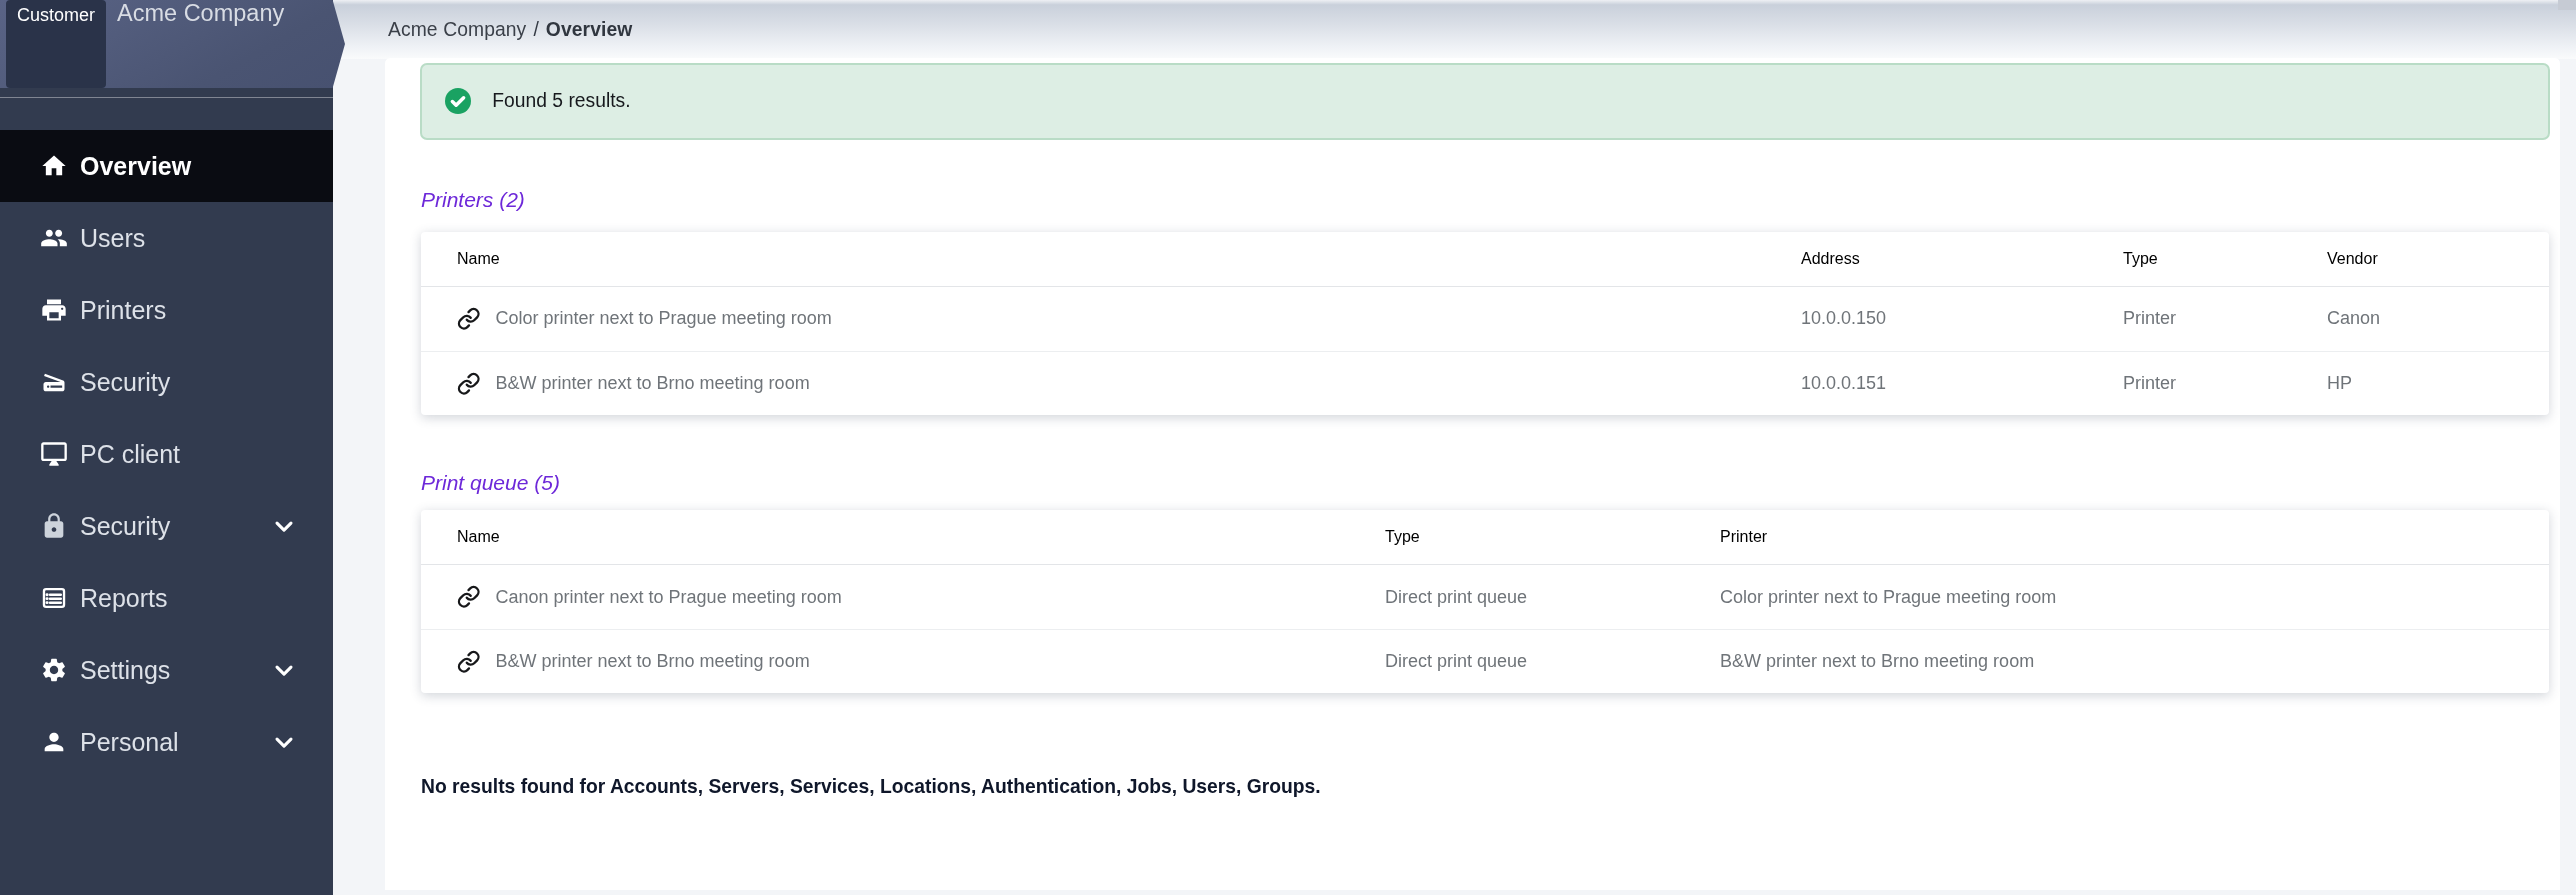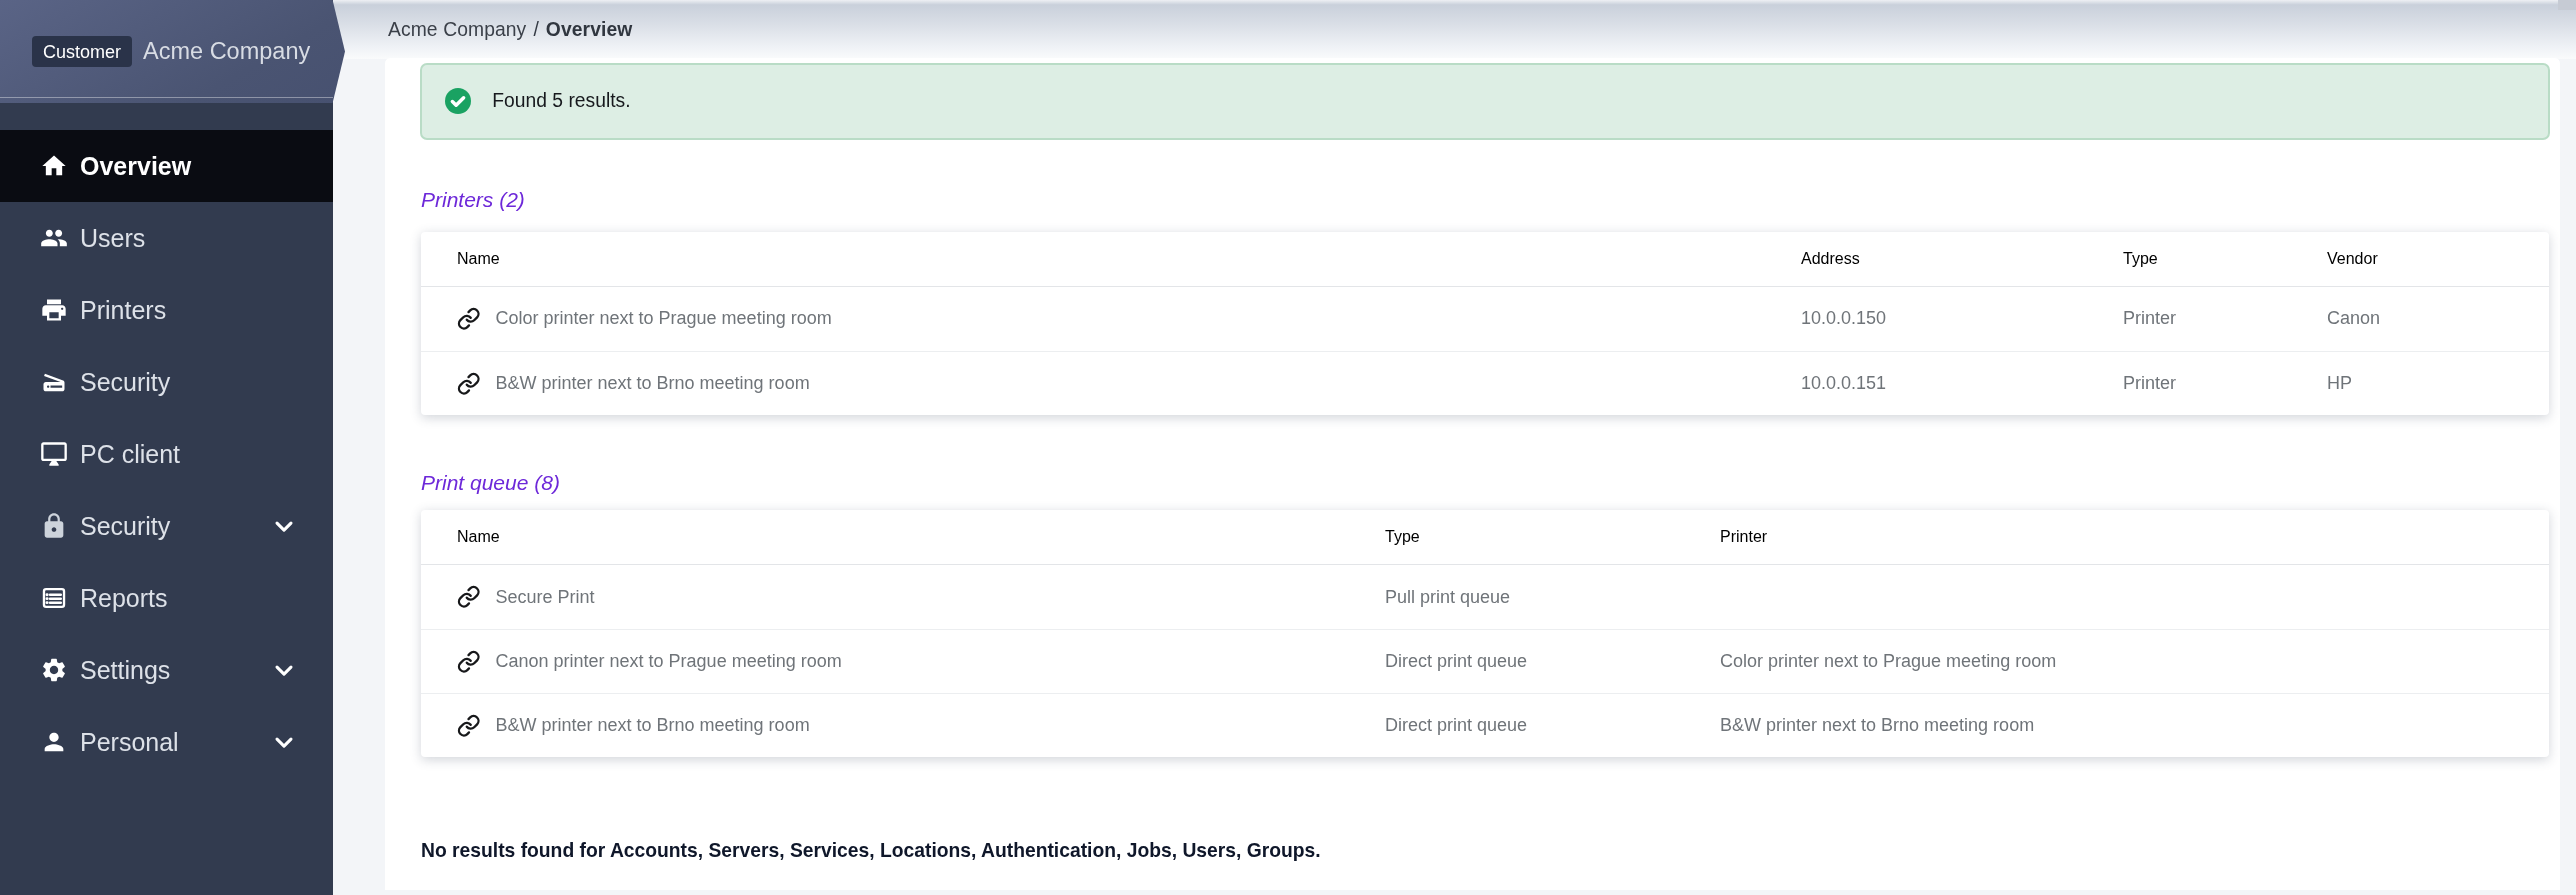--- a/index.html
+++ b/index.html
@@ -13,24 +13,24 @@
     background:linear-gradient(180deg,#eef0f4 0px,#c9d0db 4.8px,#d9dee6 40%,#eef1f5 78%,#fafbfc 100%);
   }
   .breadcrumb { position:absolute; left:388px; top:19.3px; font-size:19.3px; color:#3b4049; letter-spacing:0.1px; }
   .breadcrumb .crumb-parent { color:#3b4049; }
   .breadcrumb .crumb-sep { margin:0 7px; color:#343a44; }
   .breadcrumb .crumb-current { font-weight:bold; color:#30363f; }
 
   
   .sidebar { position:absolute; left:0; top:0; width:333px; height:895px; background:#323b4f; z-index:5; }
   .sb-header {
-    position:absolute; left:0; top:0; width:345px; height:103px;
+    position:absolute; left:0; top:0; width:345px; height:88px;
     background:linear-gradient(150deg,#5a6486 0%,#4a5472 70%,#475170 100%);
     clip-path:polygon(0 0, calc(100% - 12.4px) 0, 100% 50%, calc(100% - 12.4px) 100%, 0 100%);
-    display:flex; align-items:center; padding-left:32px;
+    display:flex; padding-left:6px;
   }
   .sb-header-line { position:absolute; left:0; top:97px; width:333px; height:1.4px; background:rgba(255,255,255,.38); z-index:6; }
   .customer-badge {
     display:inline-block; background:#2a3349; color:#ffffff; font-size:18px;
     padding:6.2px 11px; border-radius:4.1px; line-height:1;
   }
   .company-name { color:#d8dce4; font-size:23.5px; margin-left:11px; white-space:nowrap; }
 
   .nav { position:absolute; left:0; top:130px; width:333px; }
   .nav-item { height:72px; display:flex; align-items:center; padding-left:39px; cursor:pointer; color:#dde1e8; }
@@ -242,48 +242,35 @@
               </svg>
           </span>
           <span class="name-text">B&amp;W printer next to Brno meeting room</span>
         </span>
         <span class="td">10.0.0.151</span>
         <span class="td">Printer</span>
         <span class="td">HP</span>
       </div>
     </div>
 
-    <h2 class="section-title" style="margin-top:57px">Print queue (8)</h2>
+    <h2 class="section-title" style="margin-top:57px">Print queue (5)</h2>
     <div class="card queue">
       <div class="thead t-queue">
         <span class="th first">Name</span>
         <span class="th">Type</span>
         <span class="th">Printer</span>
       </div>
       <div class="trow t-queue">
         <span class="td td-name">
           <span class="link-icon">
             <svg viewBox="0 0 24 24" fill="none" stroke="#17181a" stroke-width="2.4" stroke-linecap="round" stroke-linejoin="round">
                 <path d="M10 13a5 5 0 0 0 7.54.54l3-3a5 5 0 0 0-7.07-7.07l-1.72 1.71"></path>
                 <path d="M14 11a5 5 0 0 0-7.54-.54l-3 3a5 5 0 0 0 7.07 7.07l1.71-1.71"></path>
               </svg>
           </span>
-          <span class="name-text">Secure Print</span>
-        </span>
-        <span class="td">Pull print queue</span>
-        <span class="td"></span>
-      </div>
-      <div class="trow t-queue">
-        <span class="td td-name">
-          <span class="link-icon">
-            <svg viewBox="0 0 24 24" fill="none" stroke="#17181a" stroke-width="2.4" stroke-linecap="round" stroke-linejoin="round">
-                <path d="M10 13a5 5 0 0 0 7.54.54l3-3a5 5 0 0 0-7.07-7.07l-1.72 1.71"></path>
-                <path d="M14 11a5 5 0 0 0-7.54-.54l-3 3a5 5 0 0 0 7.07 7.07l1.71-1.71"></path>
-              </svg>
-          </span>
           <span class="name-text">Canon printer next to Prague meeting room</span>
         </span>
         <span class="td">Direct print queue</span>
         <span class="td">Color printer next to Prague meeting room</span>
       </div>
       <div class="trow t-queue">
         <span class="td td-name">
           <span class="link-icon">
             <svg viewBox="0 0 24 24" fill="none" stroke="#17181a" stroke-width="2.4" stroke-linecap="round" stroke-linejoin="round">
                 <path d="M10 13a5 5 0 0 0 7.54.54l3-3a5 5 0 0 0-7.07-7.07l-1.72 1.71"></path>

